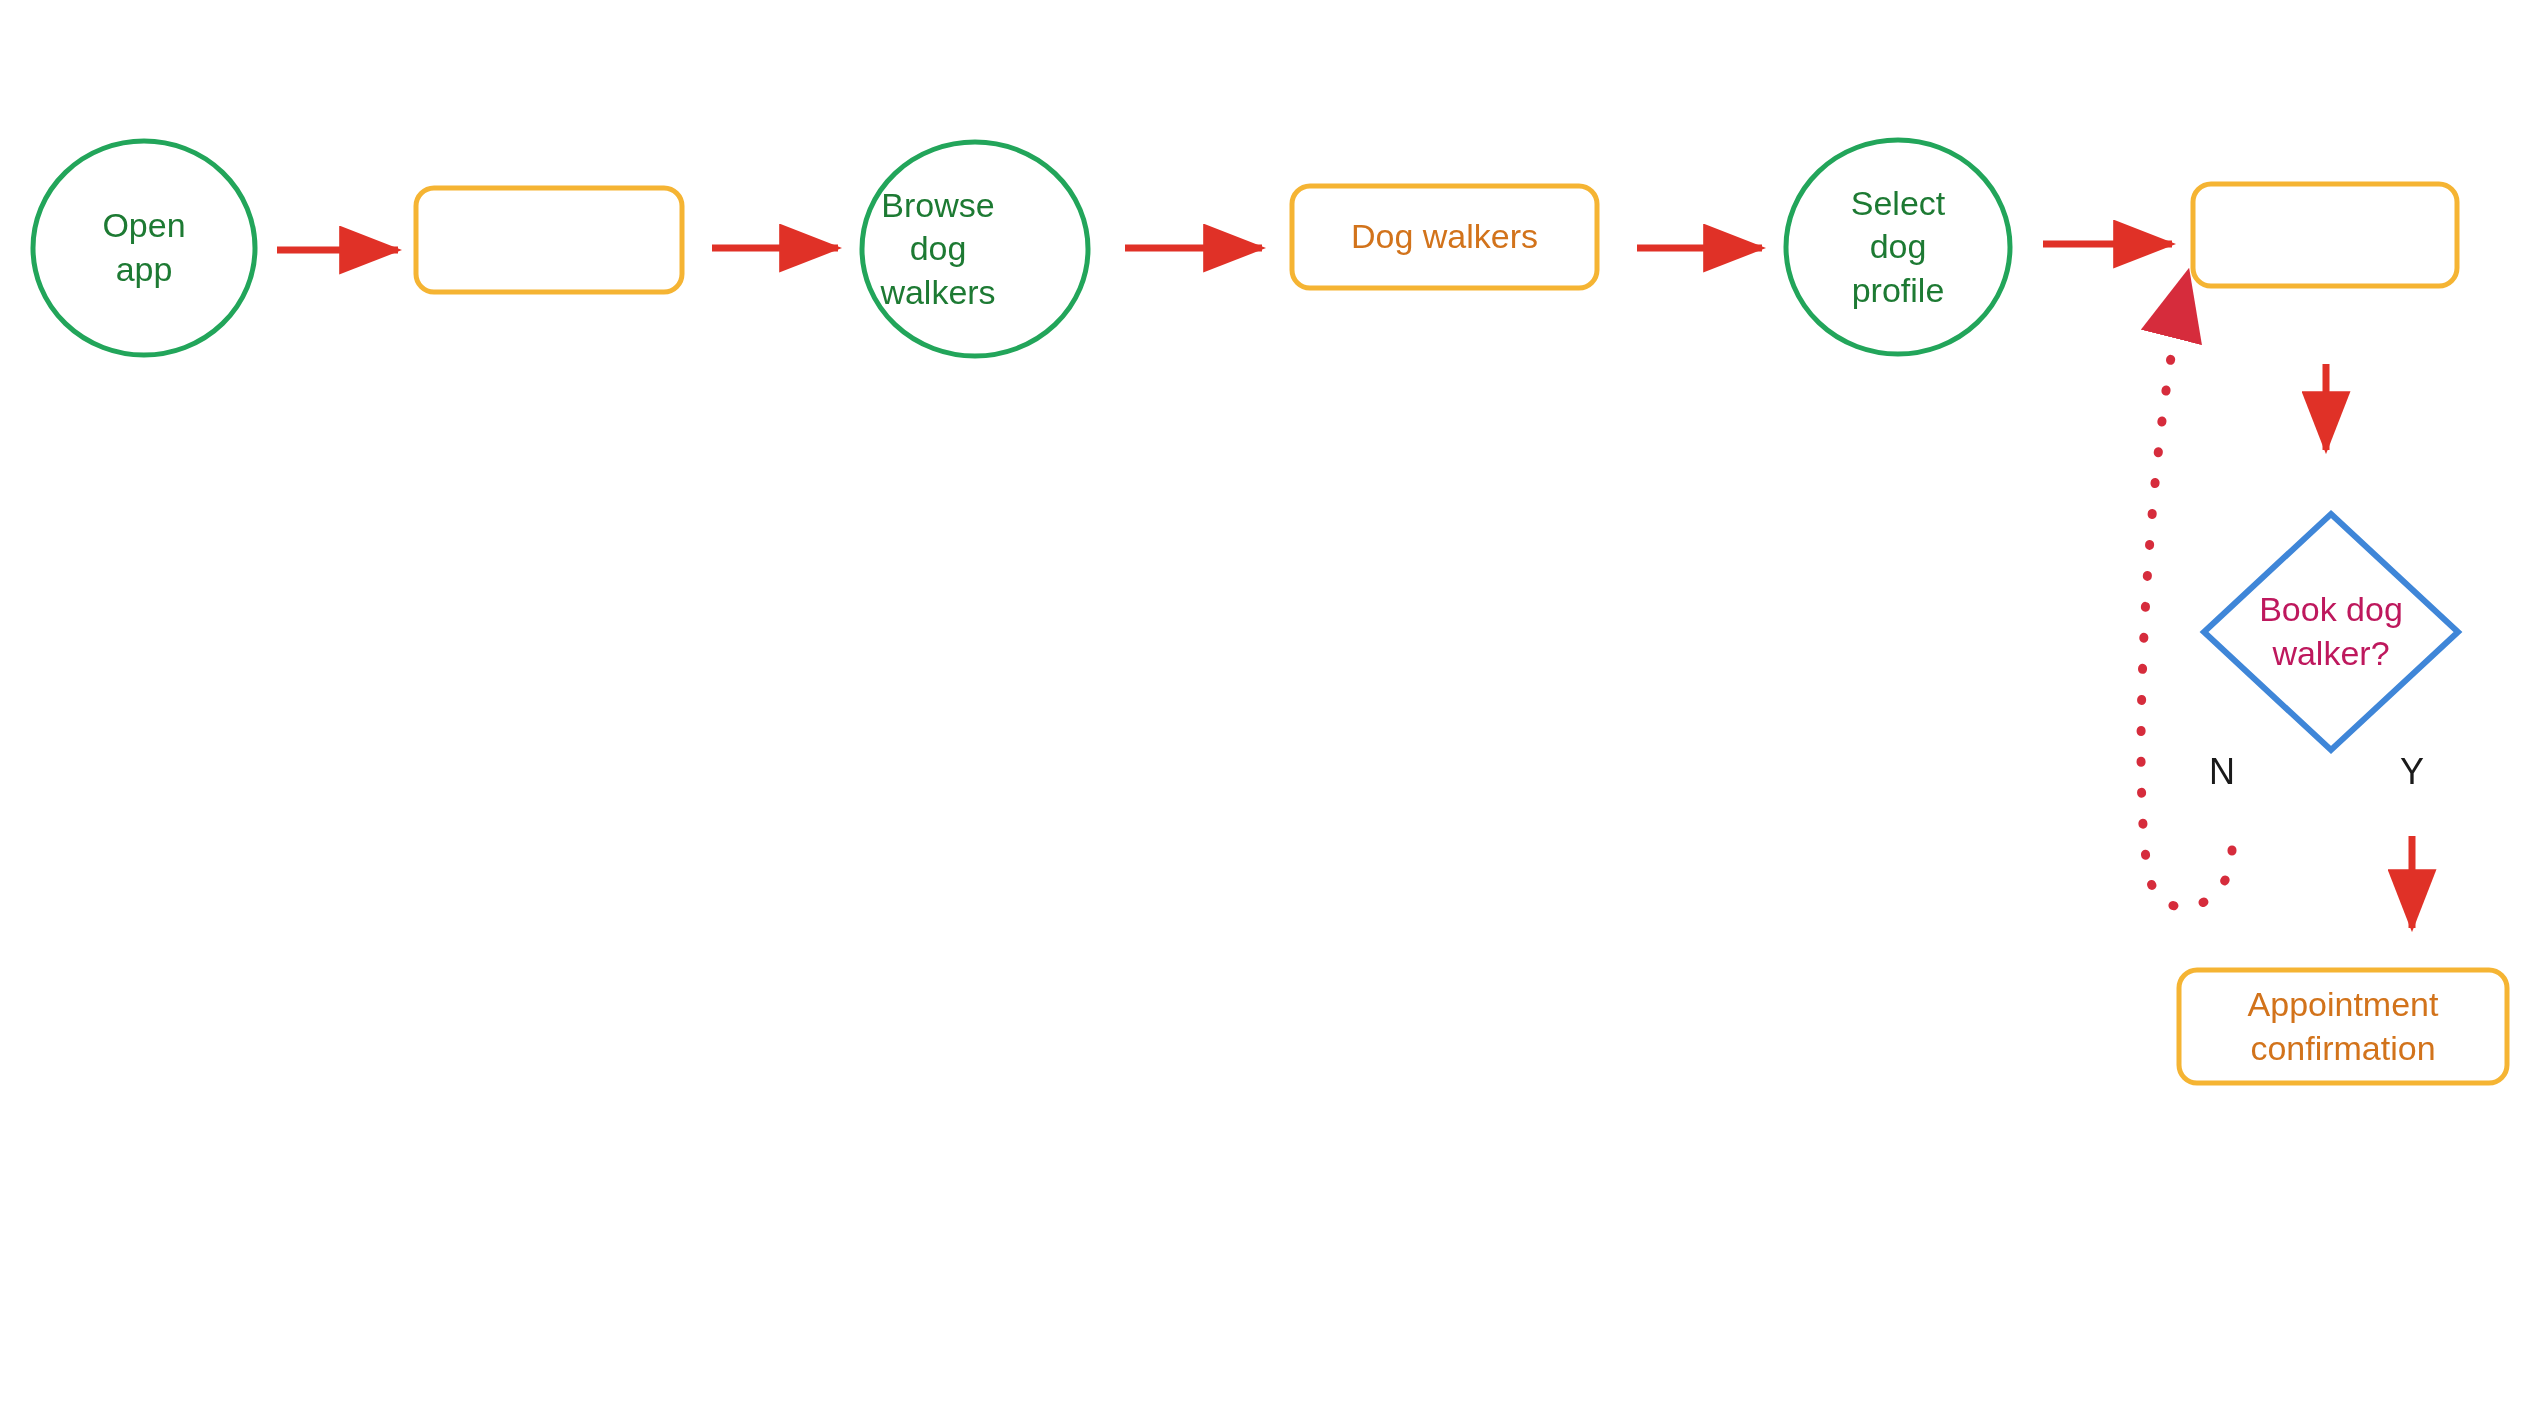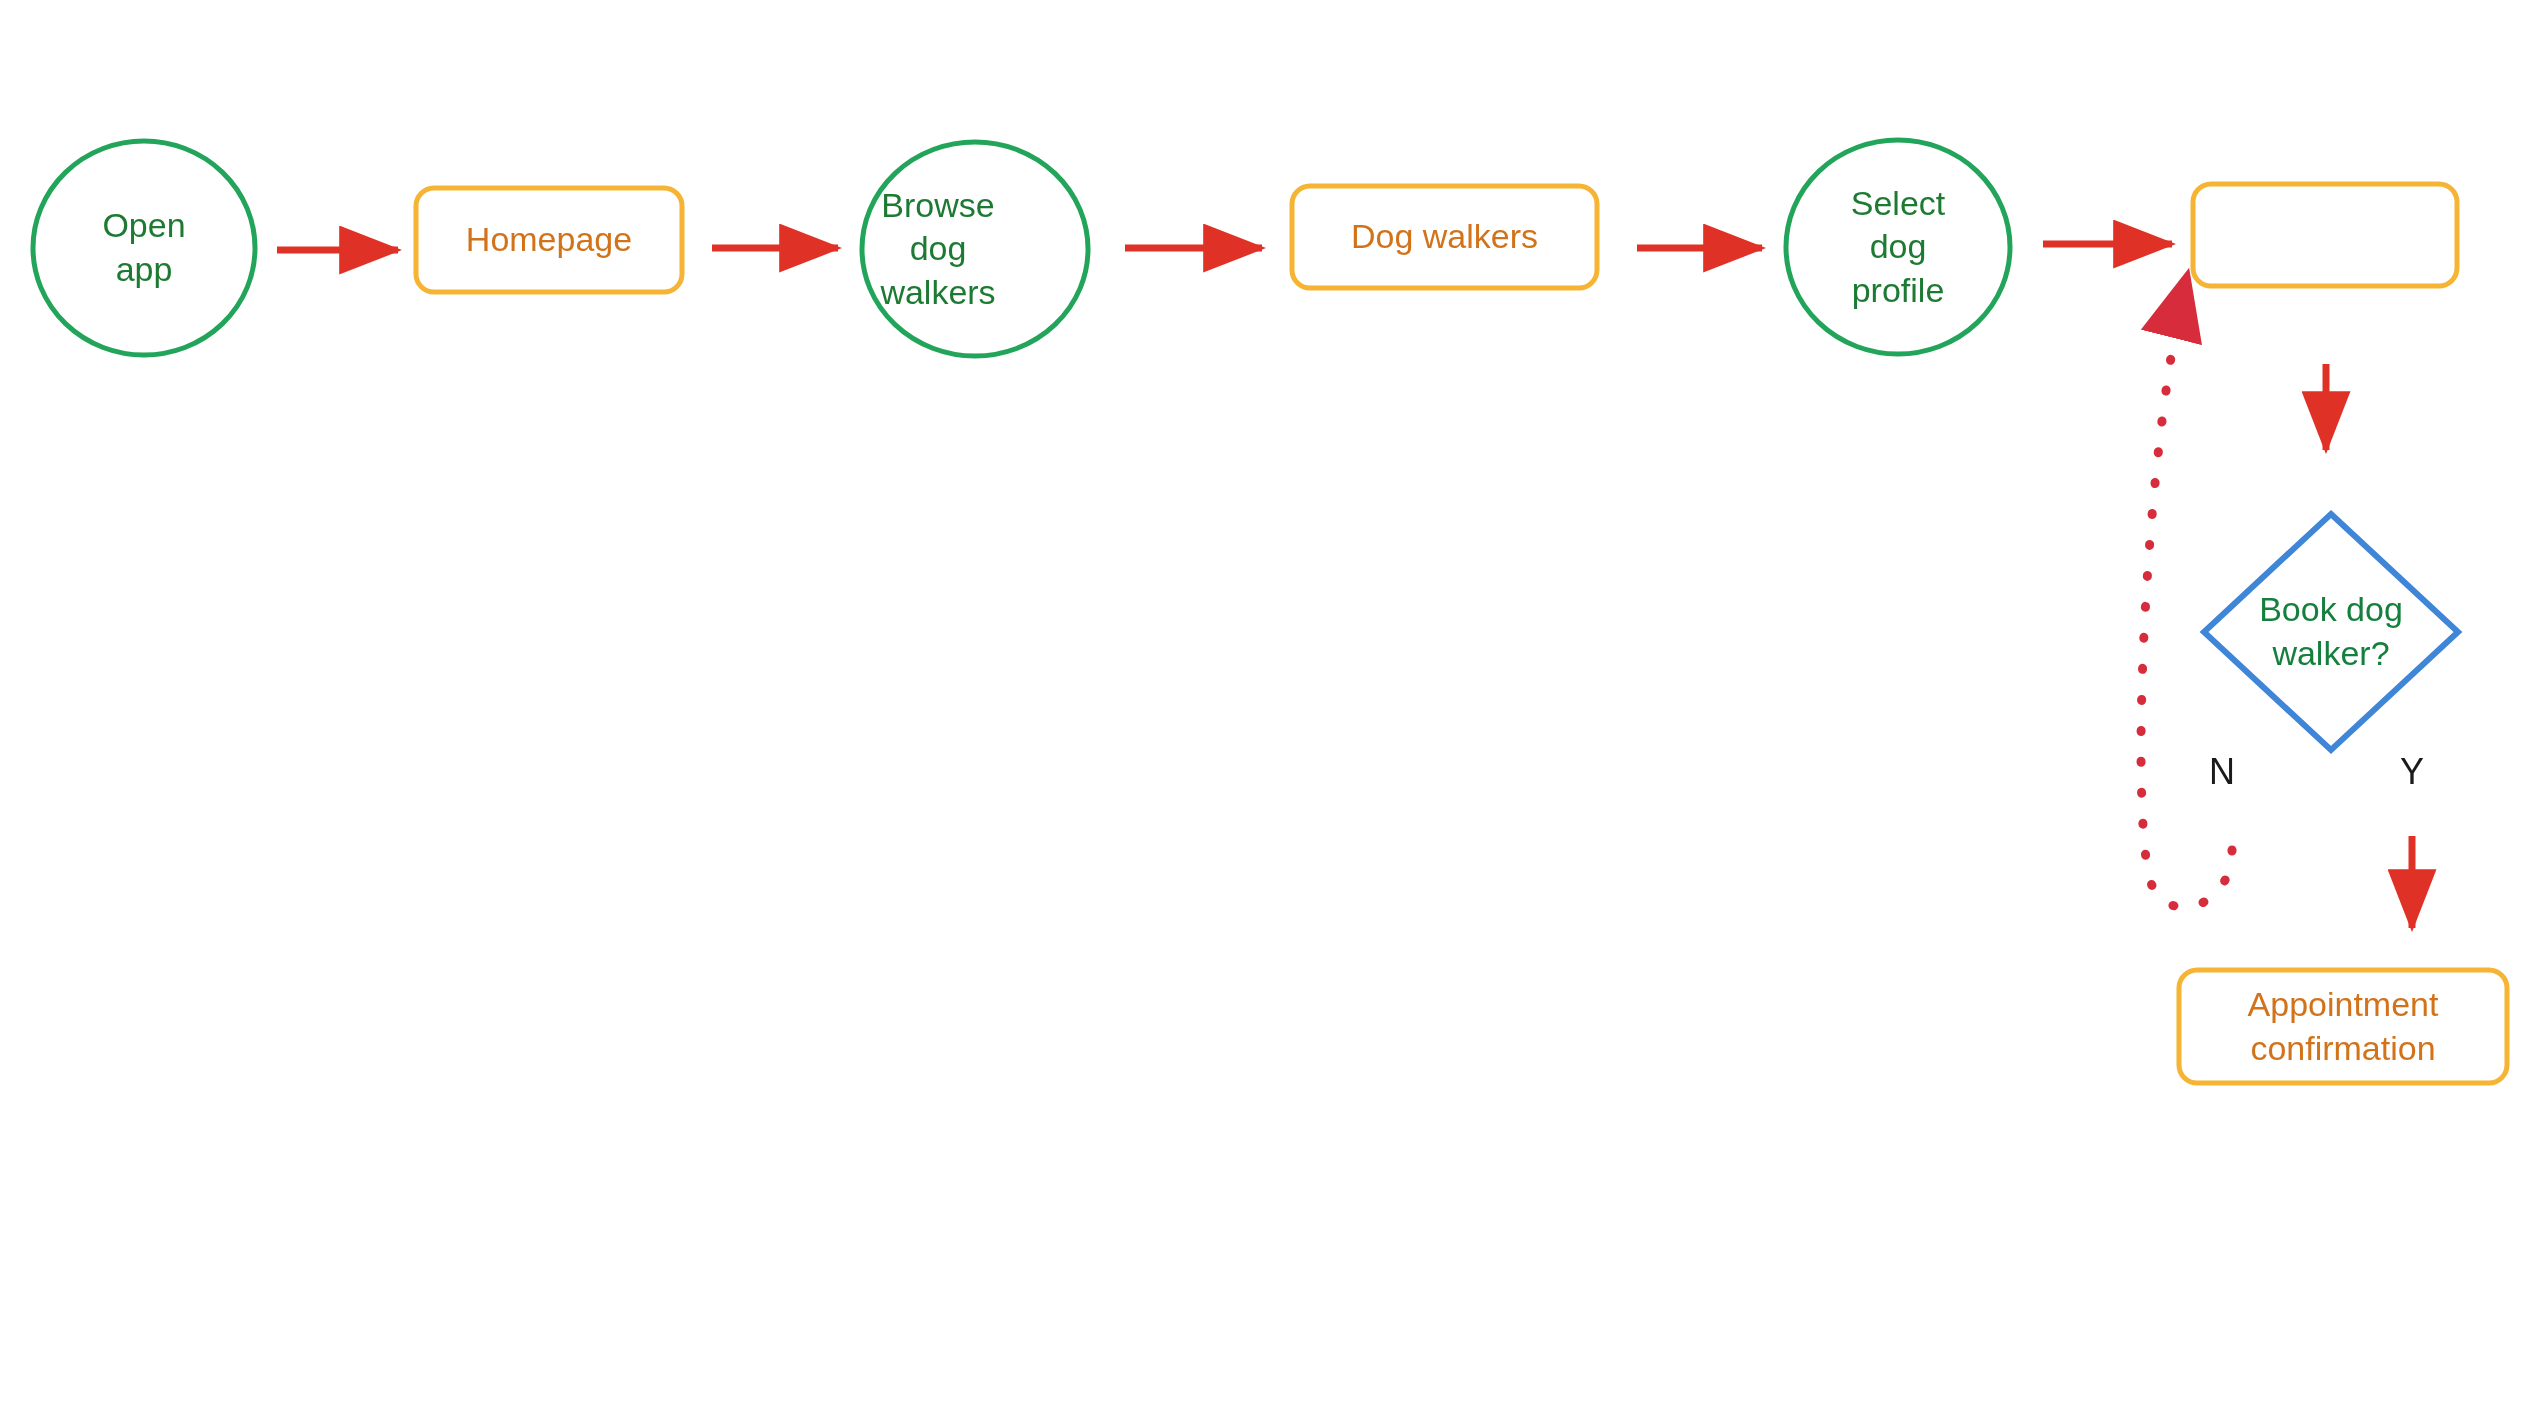--- a/index.html
+++ b/index.html
@@ -30,21 +30,21 @@
     display: flex;
     align-items: center;
     justify-content: center;
     text-align: center;
     line-height: 1.28;
     pointer-events: none;
     white-space: pre-line;
   }
   .label-start   { color: #1d7a33; font-size: 34px; }
   .label-screen  { color: #d2731b; font-size: 34px; }
-  .label-decision{ color: #15803d; font-size: 34px; }
+  .label-decision{ color: #be185d; font-size: 34px; }
   .branch-label  { color: #1a1a1a; font-size: 36px; }
 </style>
 </head>
 <body>
 
 <div id="canvas">
 
   <svg id="flow-svg" viewBox="0 0 2536 1408">
     <defs>
       <marker id="arrowhead" markerWidth="9" markerHeight="7" refX="8.4" refY="3.5" orient="auto" markerUnits="strokeWidth">
@@ -84,21 +84,20 @@
     <line x1="2326" y1="364" x2="2326" y2="450" stroke="#e03127" stroke-width="7" marker-end="url(#arrowhead)"></line>
 
     <line x1="2412" y1="836" x2="2412" y2="928" stroke="#e03127" stroke-width="7" marker-end="url(#arrowhead)"></line>
 
     <path d="M 2232 850 C 2232 912, 2158 930, 2148 872 C 2130 770, 2148 430, 2188 272" fill="none" stroke="#d62c3c" stroke-width="9" stroke-linecap="round" stroke-dasharray="1 30" marker-end="url(#arrowhead-dot)"></path>
   </svg>
 
   <div class="node-label label-start" style="left:34px; top:141px; width:220px; height:214px;">Open
 app</div>
 
-  <div class="node-label label-screen" style="left:416px; top:188px; width:266px; height:104px;">Homepage</div>
 
   <div class="node-label label-start" style="left:825px; top:142px; width:226px; height:214px;">Browse
 dog
 walkers</div>
 
   <div class="node-label label-screen" style="left:1292px; top:186px; width:305px; height:102px;text-align:center;">Dog walkers</div>
 
   <div class="node-label label-start" style="left:1786px; top:140px; width:224px; height:214px;">Select
 dog
 profile</div>

